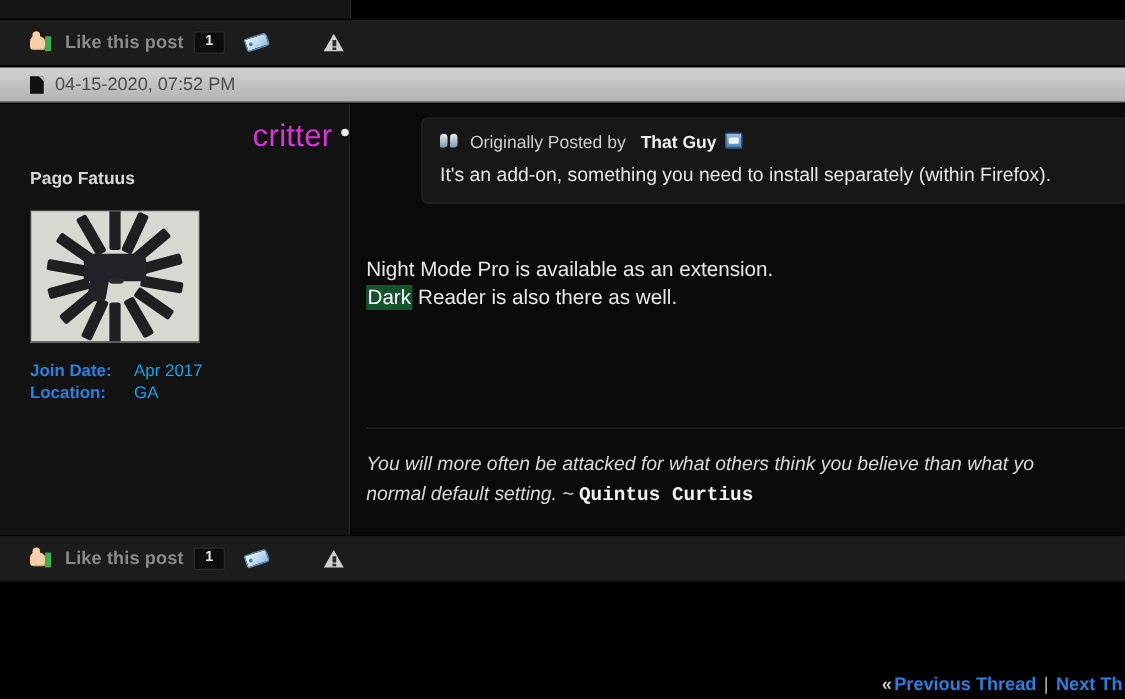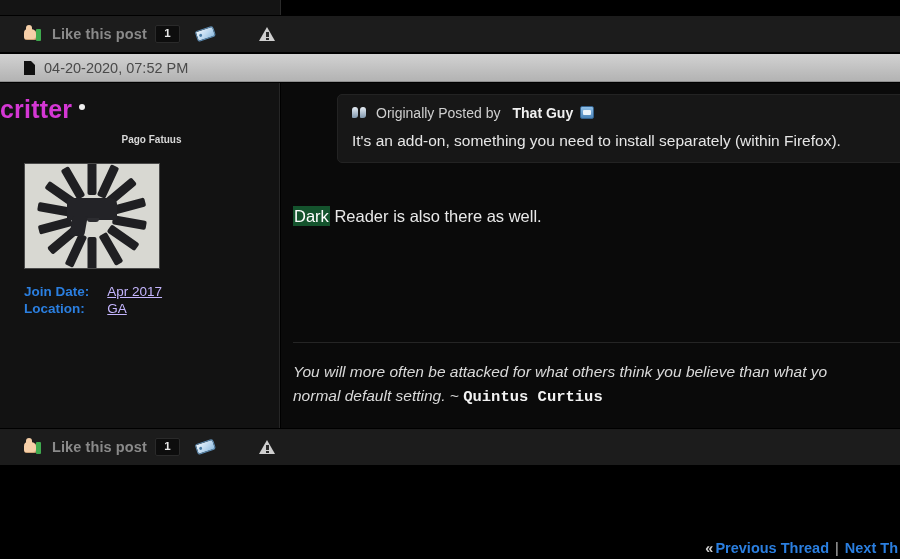--- a/index.html
+++ b/index.html
@@ -200,40 +200,40 @@
   }
   .post-right {
     position: absolute;
     left: 281px; top: 0;
     width: 619px; height: 345px;
     background: #0a0a0a;
   }
 
   .username {
     margin-top: 12px;
-    text-align: left;
+    text-align: right;
     font-size: 25px;
     color: #d437d4;
-    font-weight: bold;
+    font-weight: normal;
     letter-spacing: .2px;
   }
   .username .onlinedot {
     display: inline-block;
     width: 6px; height: 6px;
     background: #eeeeee;
     border-radius: 50%;
     vertical-align: middle;
     margin-left: 7px;
     position: relative;
     top: -4px;
   }
   .usertitle {
     margin-top: 10px;
-    text-align: center;
-    font-size: 10px;
+    text-align: left;
+    font-size: 14px;
     font-weight: bold;
     color: #d8d8d8;
     margin-left: 24px;
   }
 
   .avatar {
     margin: 18px 0 0 24px;
     width: 136px; height: 106px;
     background: #d8d8d2;
     border: 1px solid #4a4a4a;
@@ -283,22 +283,21 @@
     padding: 1px 0;
     vertical-align: top;
   }
   .info-label {
     color: #2b7fe0;
     font-weight: bold;
     padding-right: 18px !important;
     white-space: nowrap;
   }
   .info-value {
-    color: #c4b5fd;
-    text-decoration: underline;
+    color: #0ea5e9;
   }
 
   
   .quotebox {
     position: absolute;
     left: 56px; top: 11px;
     width: 600px;
     background: #171717;
     border: 1px solid #232323;
     border-radius: 5px;
@@ -466,21 +465,21 @@
     </div>
     <div class="warn-icon">
       <div class="tri"></div>
         <div class="bang"></div>
         <div class="dot"></div>
     </div>
   </div>
 
   <div class="datebar">
     <div class="page-icon"></div>
-    <span class="date-text">04-20-2020, 07:52 PM</span>
+    <span class="date-text">04-15-2020, 07:52 PM</span>
   </div>
 
   <div class="post">
 
     <div class="post-left">
       <div class="username">
         <span>critter</span><span class="onlinedot"></span>
       </div>
       <div class="usertitle">Pago Fatuus</div>
 
@@ -525,20 +524,21 @@
               <span></span>
             </span>
           <span>Originally Posted by</span>
           <span class="quote-author">That Guy</span>
           <span class="viewpost-badge"></span>
         </div>
         <div class="quote-text">It's an add-on, something you need to install separately (within Firefox).</div>
       </div>
 
       <div class="message">
+        <div>Night Mode Pro is available as an extension.</div>
         <div><span class="hl">Dark</span><span> Reader is also there as well.</span></div>
       </div>
 
       <div class="sig-divider"></div>
 
       <div class="signature">
         <div>You will more often be attacked for what others think you believe than what yo</div>
         <div><span>normal default setting. ~ </span><b>Quintus Curtius</b></div>
       </div>
 

